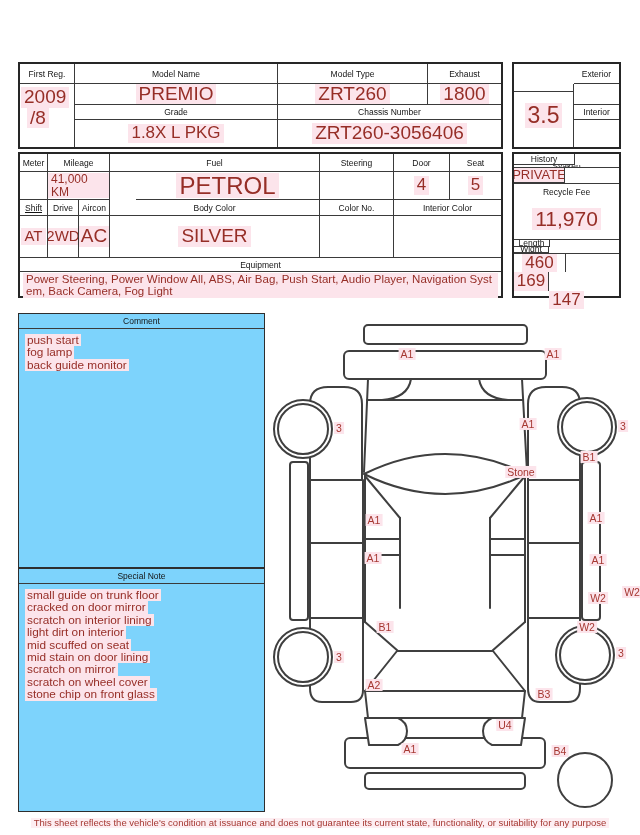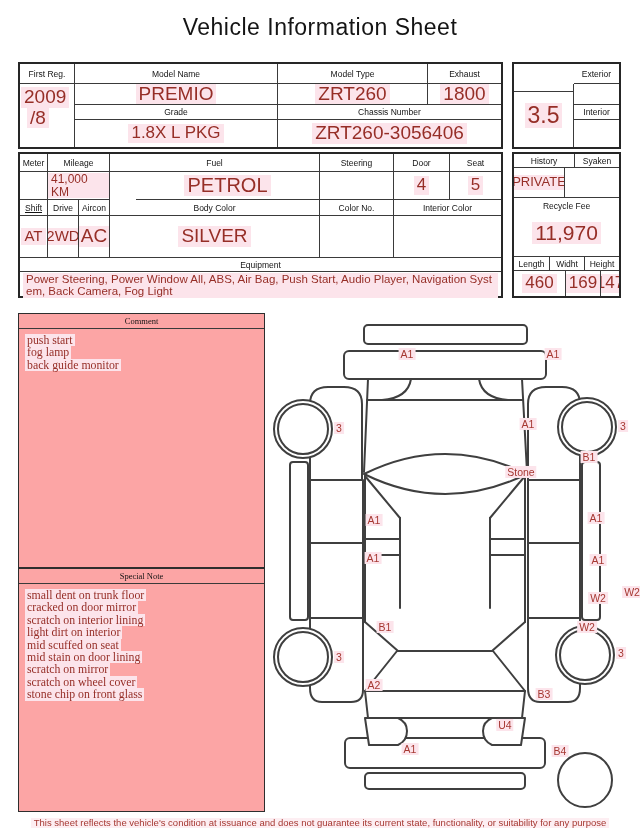--- a/index.html
+++ b/index.html
@@ -12,49 +12,48 @@
   .tbl{position:absolute;border:2px solid #262626;display:grid;background:#fff;}
   .panel{position:absolute;border:2px solid #262626;display:flex;flex-direction:column;background:#fff;}
   .c{border-right:1px solid #3a3a3a;border-bottom:1px solid #3a3a3a;}
   .nr{border-right:none !important;}
   .nb{border-bottom:none !important;}
   .hdr{font-size:8.5px;color:#141414;display:flex;align-items:center;justify-content:center;
        white-space:nowrap;overflow:hidden;}
   .val{color:#962e27;display:flex;align-items:center;justify-content:center;overflow:hidden;}
   .hl{background:#fce4eb;padding:0 3px;line-height:1.08;display:inline-block;}
   .hl:empty{background:none;padding:0;}
-  .flexrow{display:flex;width:100%;}
+  .flexrow{display:flex;width:100%;flex-direction:column;}
   
   .firstreg{font-size:19px;color:#962e27;padding:3px 0 0 1px;line-height:0.98;display:block;}
   .firstreg .l2{padding-left:6px;}
   
   .equiptxt{display:block;font-size:11.5px;line-height:1.22;color:#962e27;
             padding:1px 3px;text-align:left;word-break:break-all;}
   
-  .notebox{position:absolute;border:1.5px solid #2e2e2e;background:#fca5a5;font-family:Liberation Serif, serif;}
+  .notebox{position:absolute;border:1.5px solid #2e2e2e;background:#7dd3fc;}
   .notebox .bt{height:15px;border-bottom:1px solid #3a3a3a;font-size:8.5px;color:#141414;
                display:flex;align-items:center;justify-content:center;}
   .notebody{padding:5px 4px 0 6px;}
   .nline{display:table;background:#fce4eb;color:#962e27;font-size:11.8px;
          line-height:12.4px;padding:0 2px;white-space:nowrap;}
   
   .diagram{position:absolute;left:270px;top:310px;width:370px;height:505px;}
   .diagram svg{position:absolute;left:0;top:0;}
   .dlabel{position:absolute;transform:translate(-50%,-50%);font-size:10.5px;
           color:#a63832;background:#fce4eb;padding:0 2px;line-height:1.15;white-space:nowrap;margin-left:36px;}
   .footer{position:absolute;left:10px;top:817px;width:620px;text-align:center;
           font-size:9.5px;color:#a63832;}
   .footer .hl{background:#fdeef2;}
 </style>
 </head>
 <body>
 
 <div class="page">
 
-  <div class="title">Vehicle Information Sheet</div>
 
   <div class="tbl" style="left:18px;top:62px;width:485px;height:87px;
               grid-template-columns:55px 203px 150px 1fr;
               grid-template-rows:20px 21px 15px 1fr;">
     <div class="hdr c" style="grid-column:1;grid-row:1;">First Reg.</div>
     <div class="hdr c" style="grid-column:2;grid-row:1;">Model Name</div>
     <div class="hdr c" style="grid-column:3;grid-row:1;">Model Type</div>
     <div class="hdr c nr" style="grid-column:4;grid-row:1;">Exhaust</div>
 
     <div class="firstreg c nb" style="grid-column:1;grid-row:2/5;">
@@ -106,21 +105,21 @@
     <div class="hdr c" style="grid-column:5;grid-row:1;">Steering</div>
     <div class="hdr c" style="grid-column:6;grid-row:1;">Door</div>
     <div class="hdr c nr" style="grid-column:7;grid-row:1;">Seat</div>
 
     <div class="val c" style="grid-column:1;grid-row:2;">
         <span class="hl"></span>
       </div>
     <div class="val c" style="grid-column:2/4;grid-row:2;font-size:12px;">
         <span class="hl">41,000 KM</span>
       </div>
-    <div class="val c" style="grid-column:4;grid-row:2;font-size:20px;margin-left:26px;">
+    <div class="val c" style="grid-column:4;grid-row:2;font-size:24px;margin-left:26px;">
         <span class="hl">PETROL</span>
       </div>
     <div class="val c" style="grid-column:5;grid-row:2;">
         <span class="hl"></span>
       </div>
     <div class="val c" style="grid-column:6;grid-row:2;font-size:17px;">
         <span class="hl">4</span>
       </div>
     <div class="val c nr" style="grid-column:7;grid-row:2;font-size:17px;">
         <span class="hl">5</span>
@@ -198,21 +197,21 @@
     <div class="notebody">
         <div class="nline">push start</div>
         <div class="nline">fog lamp</div>
         <div class="nline">back guide monitor</div>
       </div>
   </div>
 
   <div class="notebox" style="left:18px;top:568px;width:247px;height:244px;">
     <div class="bt">Special Note</div>
     <div class="notebody">
-        <div class="nline">small dent on trunk floor</div>
+        <div class="nline">small guide on trunk floor</div>
         <div class="nline">cracked on door mirror</div>
         <div class="nline">scratch on interior lining</div>
         <div class="nline">light dirt on interior</div>
         <div class="nline">mid scuffed on seat</div>
         <div class="nline">mid stain on door lining</div>
         <div class="nline">scratch on mirror</div>
         <div class="nline">scratch on wheel cover</div>
         <div class="nline">stone chip on front glass</div>
       </div>
   </div>

